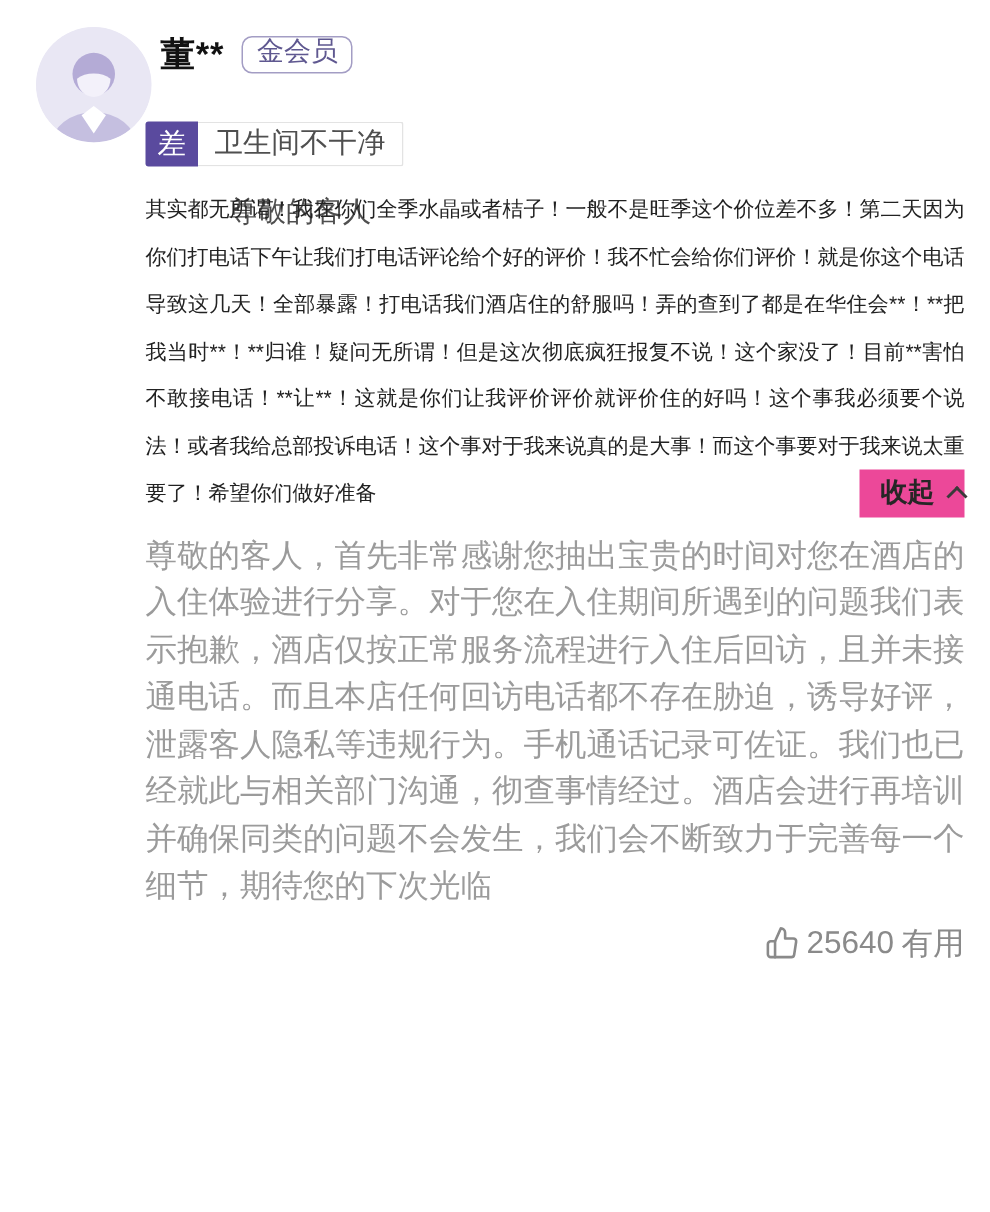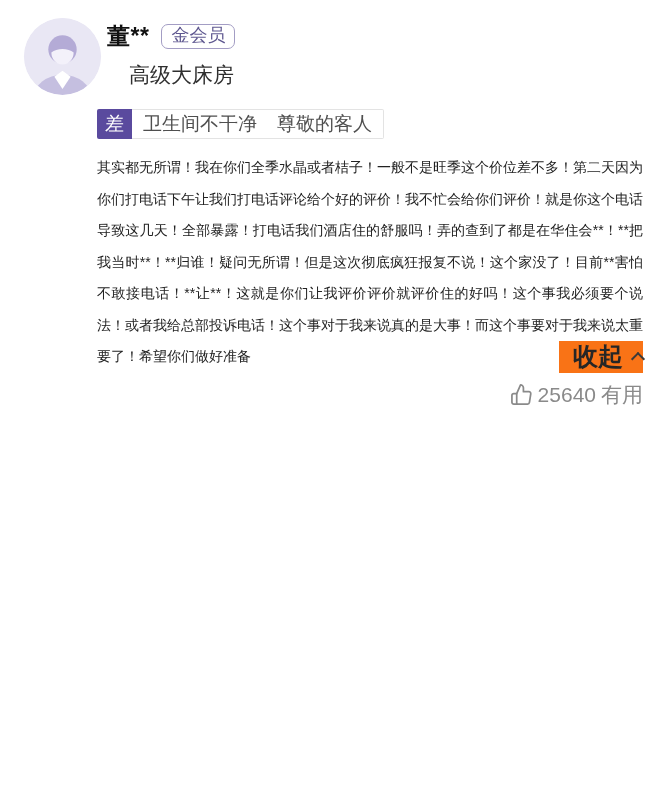--- a/index.html
+++ b/index.html
@@ -31,28 +31,28 @@
   .member-badge{margin-left:12px;font-size:18px;color:var(--member-badge);
     border:1px solid var(--member-badge-border);border-radius:7px;padding:2px 9px 3px;line-height:1;font-family:Liberation Mono, monospace;}
   .stay-row{margin-top:9px;font-size:21px;color:var(--text-secondary);display:flex;}
   .stay-room{margin-left:22px;}
 
   
   .tag-row{margin-top:20px;display:inline-flex;align-items:stretch;height:30px;}
   .rating-badge{background:var(--accent-purple);color:#fff;width:35px;display:flex;
     align-items:center;justify-content:center;font-size:19px;border-radius:2px 0 0 2px;}
   .tags{border:1px solid var(--tag-border);border-left:none;border-radius:0 2px 2px 0;
-    display:flex;align-items:center;gap:20px;padding:0 11px;font-size:19px;color:var(--tag-text);}
+    display:flex;align-items:center;gap:20px;padding:0 11px;font-size:19px;color:var(--tag-text);flex-direction:column;}
 
   
   .review-wrap{position:relative;margin-top:13px;}
   .review-text{font-size:14px;line-height:31.5px;color:var(--text-primary);
     text-align:justify;text-justify:inter-ideograph;}
-  .collapse-btn{position:absolute;right:0;bottom:0;background:#f97316;padding-left:14px;
-    display:flex;align-items:center;gap:10px;font-size:25px;font-weight:600;
+  .collapse-btn{position:absolute;right:0;bottom:0;background:#ec4899;padding-left:14px;
+    display:flex;align-items:center;gap:10px;font-size:18px;font-weight:600;
     color:#262626;line-height:31.5px;cursor:pointer;}
   .chev{display:inline-block;width:10px;height:10px;border-left:2.5px solid #3a3a3a;
     border-top:2.5px solid #3a3a3a;transform:rotate(45deg);margin-top:4px;}
 
   
   .reply-title{margin-top:24px;font-size:21px;font-weight:700;color:#111;}
   .reply-text{margin-top:10px;font-size:21px;line-height:31.5px;color:var(--reply-text);
     text-align:justify;text-justify:inter-ideograph;}
 
   
@@ -81,40 +81,40 @@
       </g>
     </svg>
   </div>
 
   <div class="header">
     <div class="name-row">
       <span class="username">董**</span>
       <span class="member-badge">金会员</span>
     </div>
     <div class="stay-row">
-      <span class="stay-room">高级大床房</span>
     </div>
   </div>
 
   <div class="tag-row">
     <span class="rating-badge">差</span>
     <span class="tags">
       <span>卫生间不干净</span>
       <span>尊敬的客人</span>
     </span>
   </div>
 
   <div class="review-wrap">
     <p class="review-text">其实都无所谓！我在你们全季水晶或者桔子！一般不是旺季这个价位差不多！第二天因为你们打电话下午让我们打电话评论给个好的评价！我不忙会给你们评价！就是你这个电话导致这几天！全部暴露！打电话我们酒店住的舒服吗！弄的查到了都是在华住会**！**把我当时**！**归谁！疑问无所谓！但是这次彻底疯狂报复不说！这个家没了！目前**害怕不敢接电话！**让**！这就是你们让我评价评价就评价住的好吗！这个事我必须要个说法！或者我给总部投诉电话！这个事对于我来说真的是大事！而这个事要对于我来说太重要了！希望你们做好准备</p>
     <span class="collapse-btn">
       <span>收起</span>
       <i class="chev"></i>
     </span>
   </div>
 
+  <p class="reply-text">尊敬的客人，首先非常感谢您抽出宝贵的时间对您在酒店的入住体验进行分享。对于您在入住期间所遇到的问题我们表示抱歉，酒店仅按正常服务流程进行入住后回访，且并未接通电话。而且本店任何回访电话都不存在胁迫，诱导好评，泄露客人隐私等违规行为。手机通话记录可佐证。我们也已经就此与相关部门沟通，彻查事情经过。酒店会进行再培训并确保同类的问题不会发生，我们会不断致力于完善每一个细节，期待您的下次光临</p>
 
   <div class="helpful-row">
     <svg width="23" height="23" viewBox="0 0 24 24" fill="none" stroke="#8a8a8a" stroke-width="1.8" stroke-linecap="round" stroke-linejoin="round">
       <path d="M14 9V5a3 3 0 0 0-3-3l-4 9v11h11.28a2 2 0 0 0 2-1.7l1.38-9a2 2 0 0 0-2-2.3z"></path>
       <path d="M7 22H4a2 2 0 0 1-2-2v-7a2 2 0 0 1 2-2h3"></path>
     </svg>
     <span>25640</span>
       <span>有用</span>
   </div>
 

